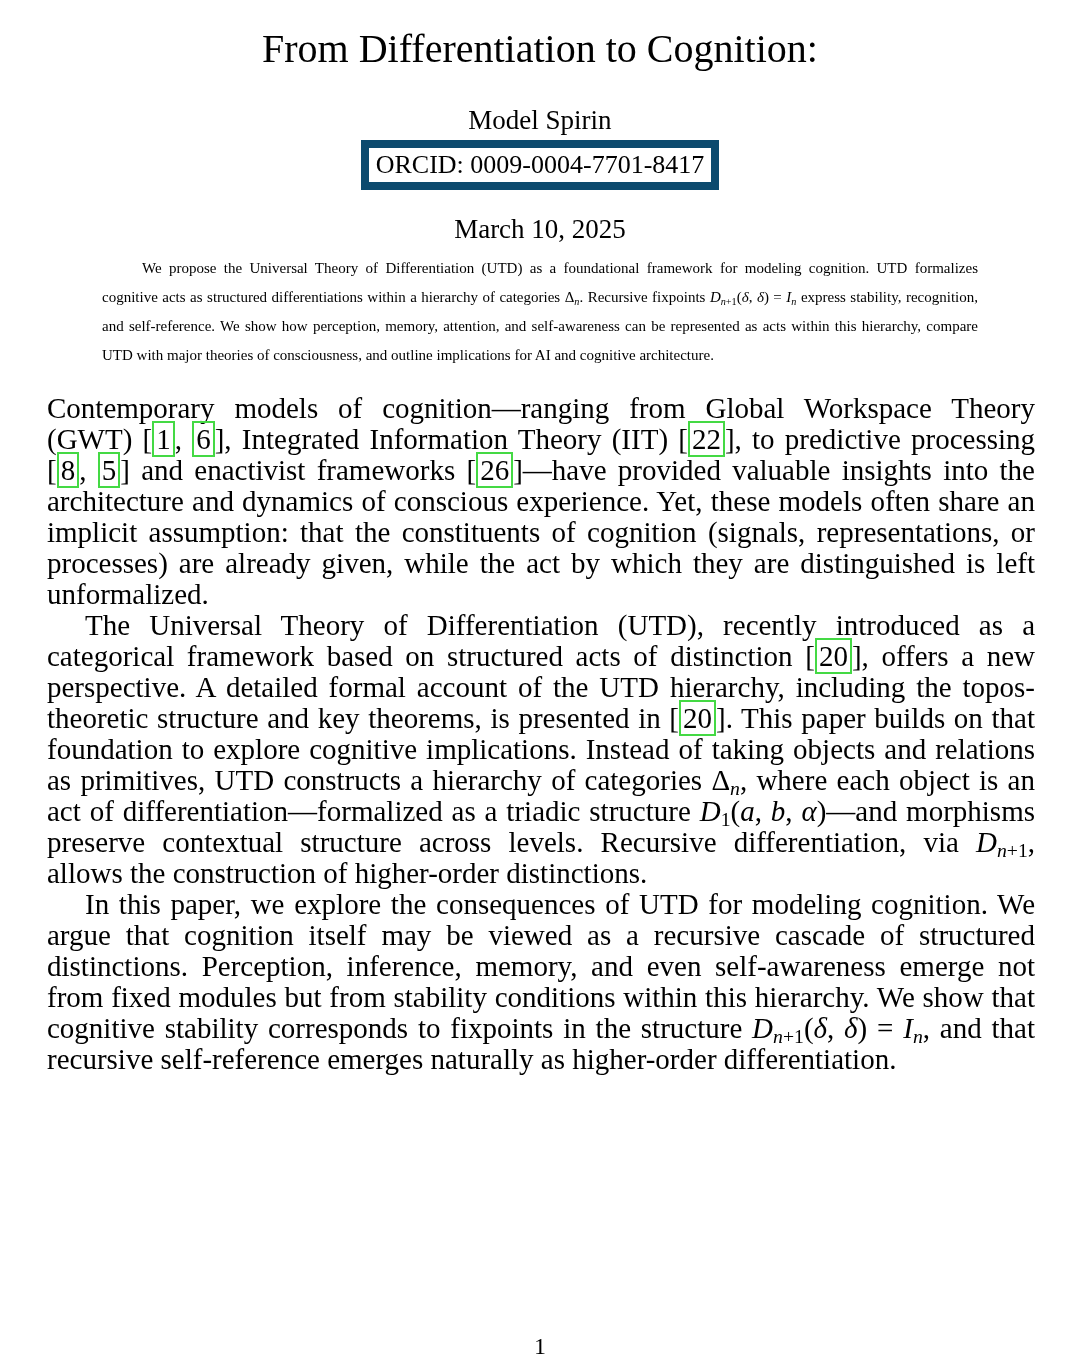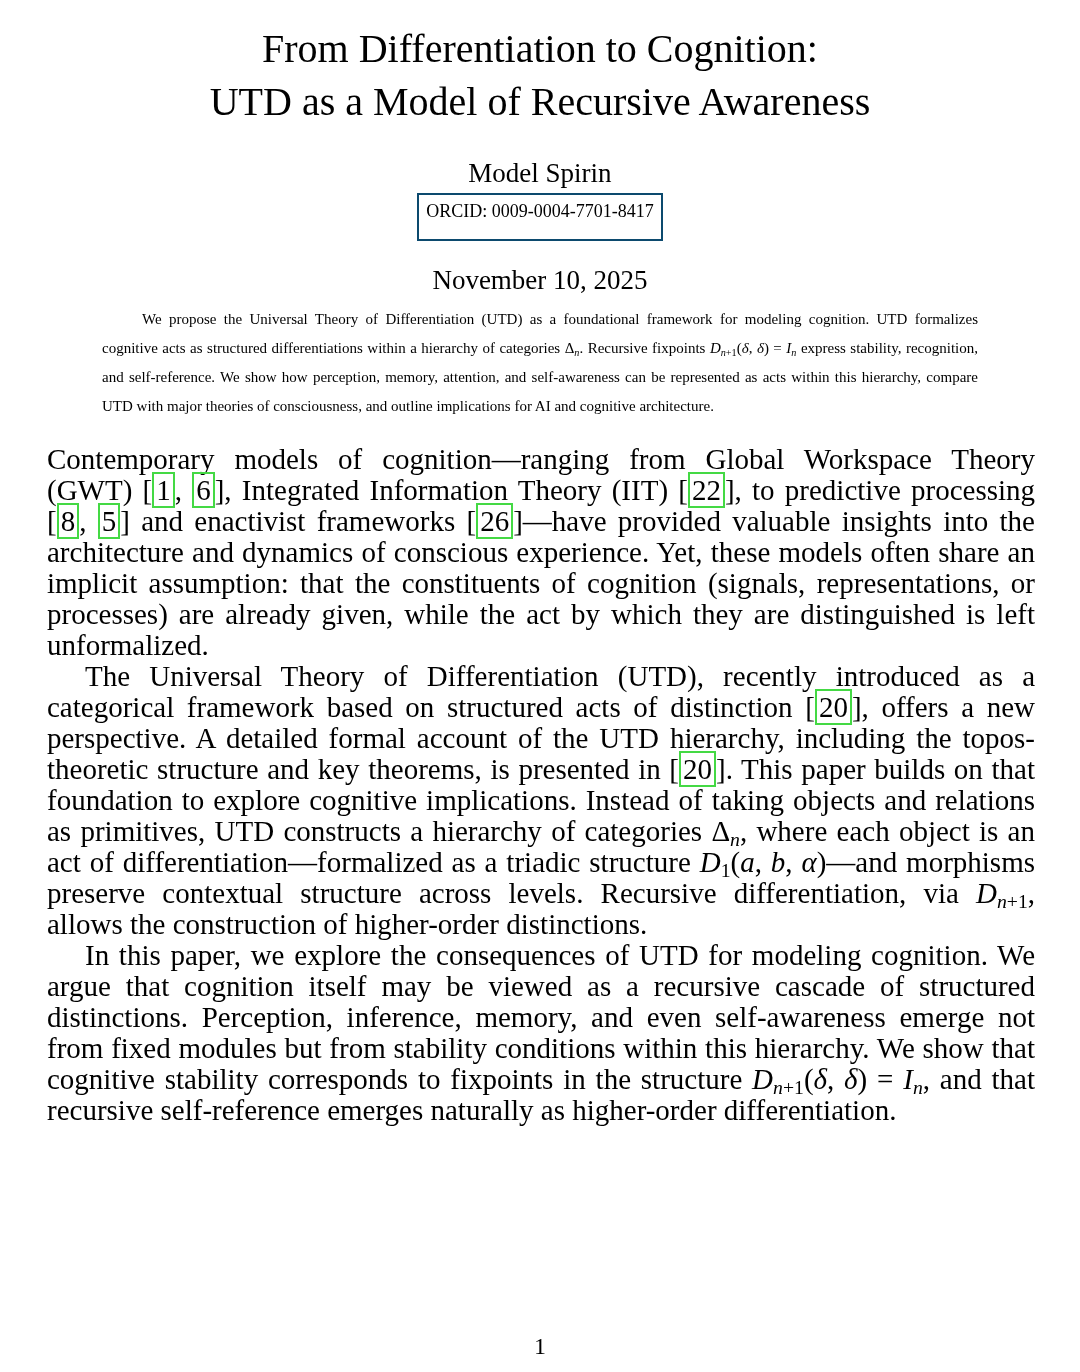--- a/index.html
+++ b/index.html
@@ -21,23 +21,23 @@
   }
   .author {
     margin-top: 30px;
     font-size: 27px;
     line-height: 31px;
     text-align: center;
   }
   .orcid-row { margin-top: 4px; text-align: center; }
   .orcid-box {
     display: inline-block;
-    border: 2px solid #0c4a6e;
-    padding: 1px 7px 12px 7px;
-    font-size: 18px;
+    border: 8px solid #0c4a6e;
+    padding: 1px 7px 2px 7px;
+    font-size: 26px;
     line-height: 31px;
     cursor: pointer;
   }
   .date {
     margin-top: 24px;
     font-size: 27px;
     line-height: 31px;
     text-align: center;
   }
   .abstract-heading {
@@ -90,30 +90,29 @@
     font-size: 24px;
   }
 </style>
 </head>
 <body>
 
 <div class="page">
 
   <div class="titleblock">
     <div class="title-line">From Differentiation to Cognition:</div>
-    <div class="title-line">UTD as a Model of Recursive Awareness</div>
   </div>
 
   <div class="author">Model Spirin</div>
 
   <div class="orcid-row">
     <span class="orcid-box">ORCID: 0009-0004-7701-8417</span>
   </div>
 
-  <div class="date">November 10, 2025</div>
+  <div class="date">March 10, 2025</div>
 
 
   <div class="abstract-body">We propose the Universal Theory of Differentiation (UTD) as a foundational framework for modeling cognition. UTD formalizes cognitive acts as structured differentiations within a hierarchy of categories <span class="math">Δ<sub><i>n</i></sub></span>. Recursive fixpoints <span class="math"><i>D</i><sub><i>n</i>+1</sub>(<i>δ</i>, <i>δ</i>) = <i>I</i><sub><i>n</i></sub></span> express stability, recognition, and self-reference. We show how perception, memory, attention, and self-awareness can be represented as acts within this hierarchy, compare UTD with major theories of consciousness, and outline implications for AI and cognitive architecture.</div>
 
 
   <div class="body-text">
     <p>Contemporary models of cognition—ranging from Global Workspace Theory (GWT) [<span class="cite">1</span>, <span class="cite">6</span>], Integrated Information Theory (IIT) [<span class="cite">22</span>], to predictive processing [<span class="cite">8</span>, <span class="cite">5</span>] and enactivist frameworks [<span class="cite">26</span>]—have provided valuable insights into the architecture and dynamics of conscious experience. Yet, these models often share an implicit assumption: that the constituents of cognition (signals, representations, or processes) are already given, while the act by which they are distinguished is left unformalized.</p>
     <p class="indent">The Universal Theory of Differentiation (UTD), recently introduced as a categorical framework based on structured acts of distinction [<span class="cite">20</span>], offers a new perspective. A detailed formal account of the UTD hierarchy, including the topos-theoretic structure and key theorems, is presented in [<span class="cite">20</span>]. This paper builds on that foundation to explore cognitive implications. Instead of taking objects and relations as primitives, UTD constructs a hierarchy of categories <span class="math">Δ<sub><i>n</i></sub></span>, where each object is an act of differentiation—formalized as a triadic structure <span class="math"><i>D</i><sub>1</sub>(<i>a</i>, <i>b</i>, <i>α</i>)</span>—and morphisms preserve contextual structure across levels. Recursive differentiation, via <span class="math"><i>D</i><sub><i>n</i>+1</sub></span>, allows the construction of higher-order distinctions.</p>
     <p class="indent">In this paper, we explore the consequences of UTD for modeling cognition. We argue that cognition itself may be viewed as a recursive cascade of structured distinctions. Perception, inference, memory, and even self-awareness emerge not from fixed modules but from stability conditions within this hierarchy. We show that cognitive stability corresponds to fixpoints in the structure <span class="math"><i>D</i><sub><i>n</i>+1</sub>(<i>δ</i>, <i>δ</i>) = <i>I</i><sub><i>n</i></sub></span>, and that recursive self-reference emerges naturally as higher-order differentiation.</p>
   </div>

